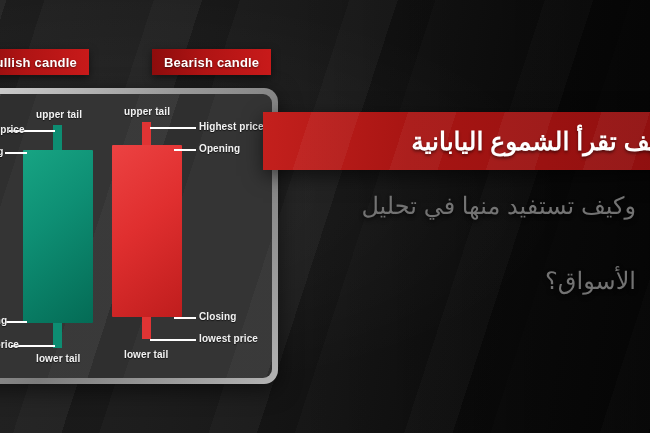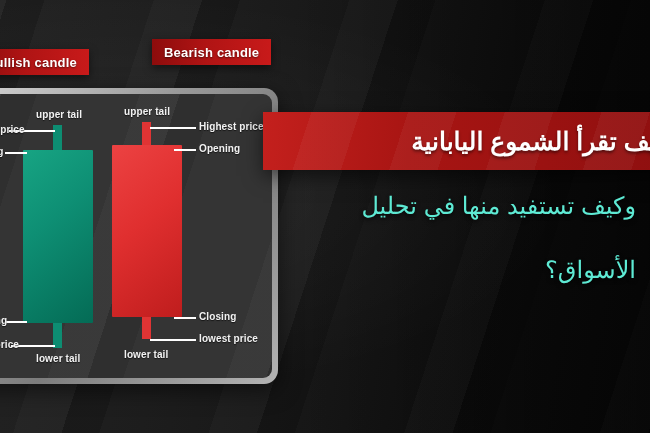--- a/index.html
+++ b/index.html
@@ -117,21 +117,21 @@
     padding:0 12px;
     color:#ffffff;
     font-size:13px;
     font-weight:bold;
     letter-spacing:0.2px;
     background:linear-gradient(90deg,#8d0c0c 0%,#b01414 45%,#c81a1a 100%);
     box-shadow:0 3px 9px rgba(0,0,0,0.5);
     text-shadow:0 1px 2px rgba(0,0,0,0.55);
   }
   #badge-bullish { left:-26px; top:49px; }
-  #badge-bearish { left:152px; top:39px; }
+  #badge-bearish { left:152px; top:49px; }
 
   
   .headline-banner {
     position:absolute;
     left:263px; top:112px;
     width:420px; height:58px;
     background:linear-gradient(95deg,#c4201d 0%,#a81513 35%,#8d0f0f 100%);
     box-shadow:0 6px 18px rgba(0,0,0,0.55);
     display:flex; align-items:center; justify-content:flex-end;
     padding-right:14px;
@@ -156,28 +156,28 @@
     font-weight:bold;
     direction:rtl;
     white-space:nowrap;
     text-shadow:0 2px 3px rgba(0,0,0,0.45);
   }
 
   
   .sub-line {
     position:absolute;
     right:14px;
-    color:#5eead4;
+    color:#737373;
     font-size:24px;
     direction:rtl;
     white-space:nowrap;
     text-shadow:0 2px 4px rgba(0,0,0,0.7);
   }
   #sub-line-1 { top:192px; }
-  #sub-line-2 { top:256px; }
+  #sub-line-2 { top:267px; }
 </style>
 </head>
 <body>
 
 <div id="stage">
 
   <div class="bg-base"></div>
   <div class="bg-stripes"></div>
   <div class="bg-vignette"></div>
 

